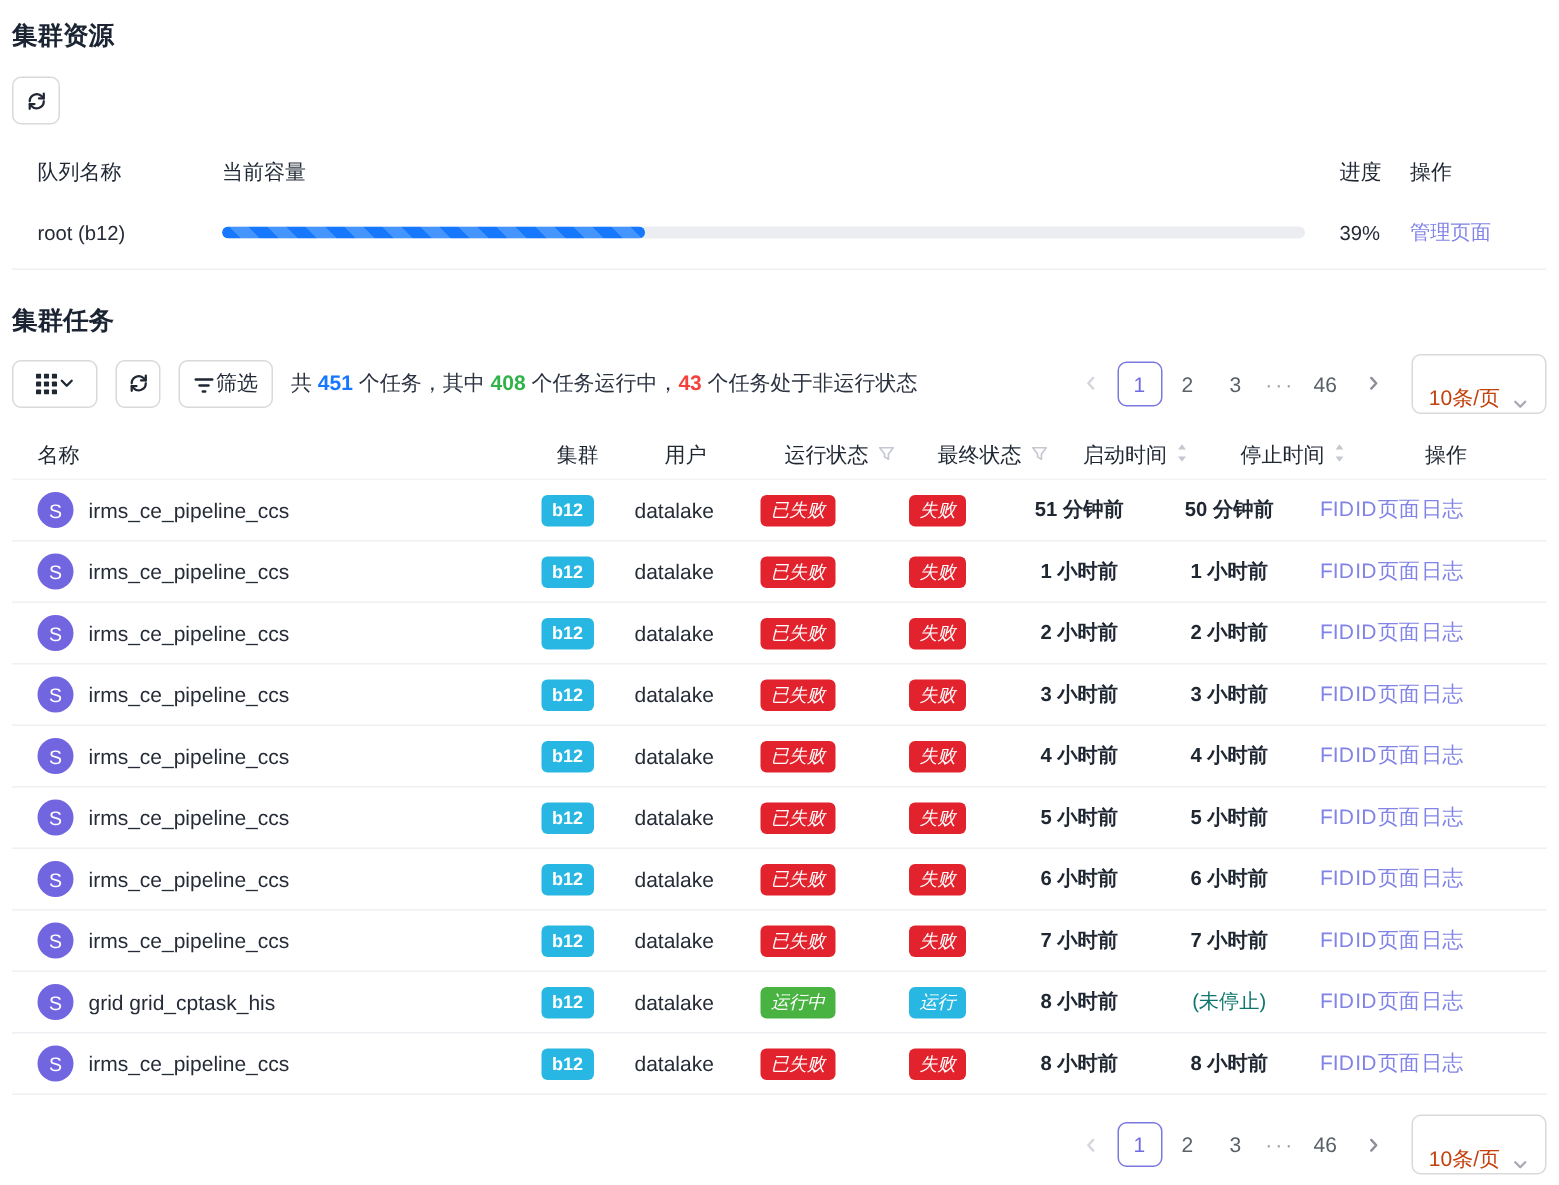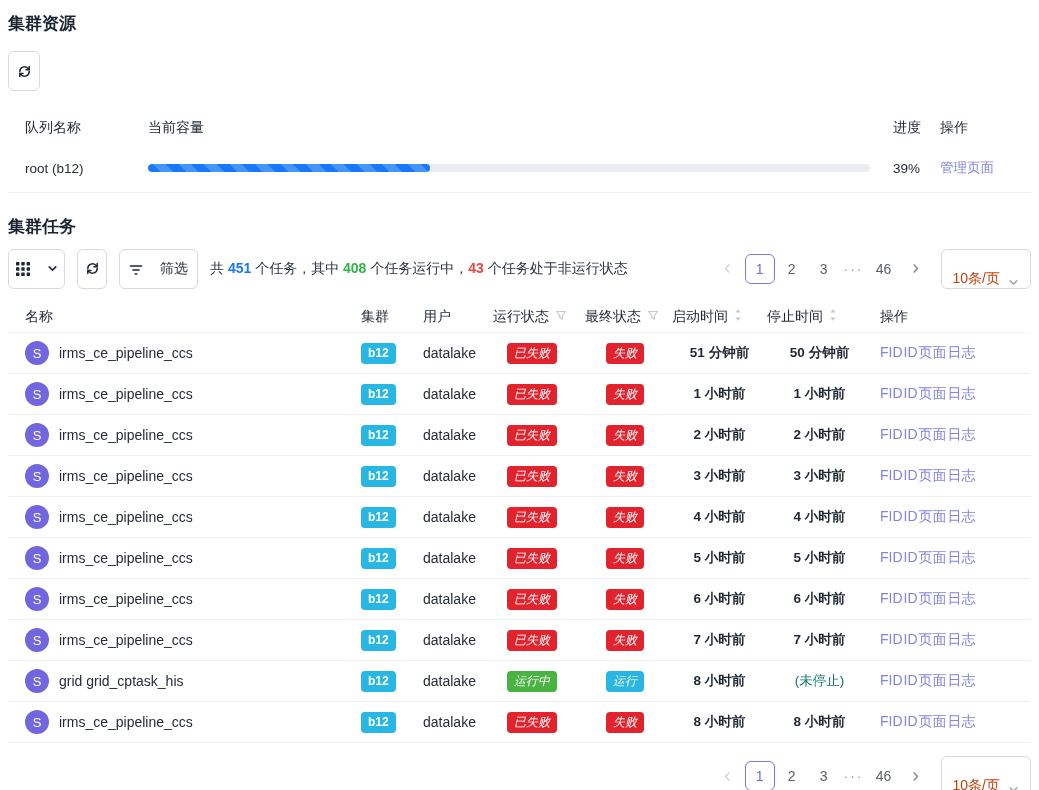--- a/index.html
+++ b/index.html
@@ -8,31 +8,31 @@
     width:1039px; height:790px; overflow:hidden;
     padding:14px 8px 0;
     background:#ffffff;
     font-family:"Liberation Sans","DejaVu Sans",sans-serif;
     color:#252b37; font-size:14px;
   }
   .section-title { font-size:17px; font-weight:700; color:#1b2433; margin:0; line-height:20px; }
 
   
   .btn {
-    display:inline-flex; align-items:center; justify-content:center; gap:17px;
-    height:40px; padding:0 9px;
+    display:inline-flex; align-items:center; justify-content:center; gap:1px;
+    height:32px; padding:0 9px;
     background:#fff; border:1px solid #d9d9d9; border-radius:6px;
     color:#1f2733; cursor:pointer; font-size:14px;
   }
   .btn svg { display:block; }
   .icon-dark { color:#1f2733; }
 
   
   .res-refresh { margin-top:17px; width:32px; }
-  .res-table { margin-top:21px; }
+  .res-table { margin-top:16px; }
   .res-header, .res-row {
     display:grid;
     grid-template-columns:140px 1fr 54px 99px;
     align-items:center;
   }
   .res-header { height:32px; font-weight:500; color:#1f2733; }
   .res-row { height:49px; border-bottom:1px solid #eef0f3; font-size:13.5px; }
   .res-cell-queue { padding-left:17px; }
   .res-cell-progresslabel { padding-left:15px; }
   .res-cell-actions { padding-left:8px; }
@@ -74,21 +74,21 @@
   .page-size-select svg { color:#a6aab0; }
   .pagination-row { display:flex; margin-top:17px; height:32px; }
 
   
   .task-table { margin-top:16px; }
   .thead, .trow {
     display:grid;
     grid-template-columns:353px 62px 70px 92px 87px 95px 105px 159px;
     align-items:center;
   }
-  .thead { height:32px; border-bottom:1px solid #f2f3f5; font-weight:500; color:#1f2733; }
+  .thead { height:32px; border-bottom:1px solid #f2f3f5; font-weight:500; color:#1f2733;gap:10px; }
   .thead .hcell { display:flex; align-items:center; gap:6px; }
   .trow { height:41px; border-bottom:1px solid #eef0f3; }
   .cell-name { display:flex; align-items:center; gap:10px; padding-left:17px; }
   .avatar {
     width:24px; height:24px; border-radius:50%; flex:0 0 24px;
     background:var(--avatar-bg); color:#fff; font-size:13px;
     display:inline-flex; align-items:center; justify-content:center;
   }
   .badge {
     display:inline-block; padding:3px 7px; border-radius:4px;

